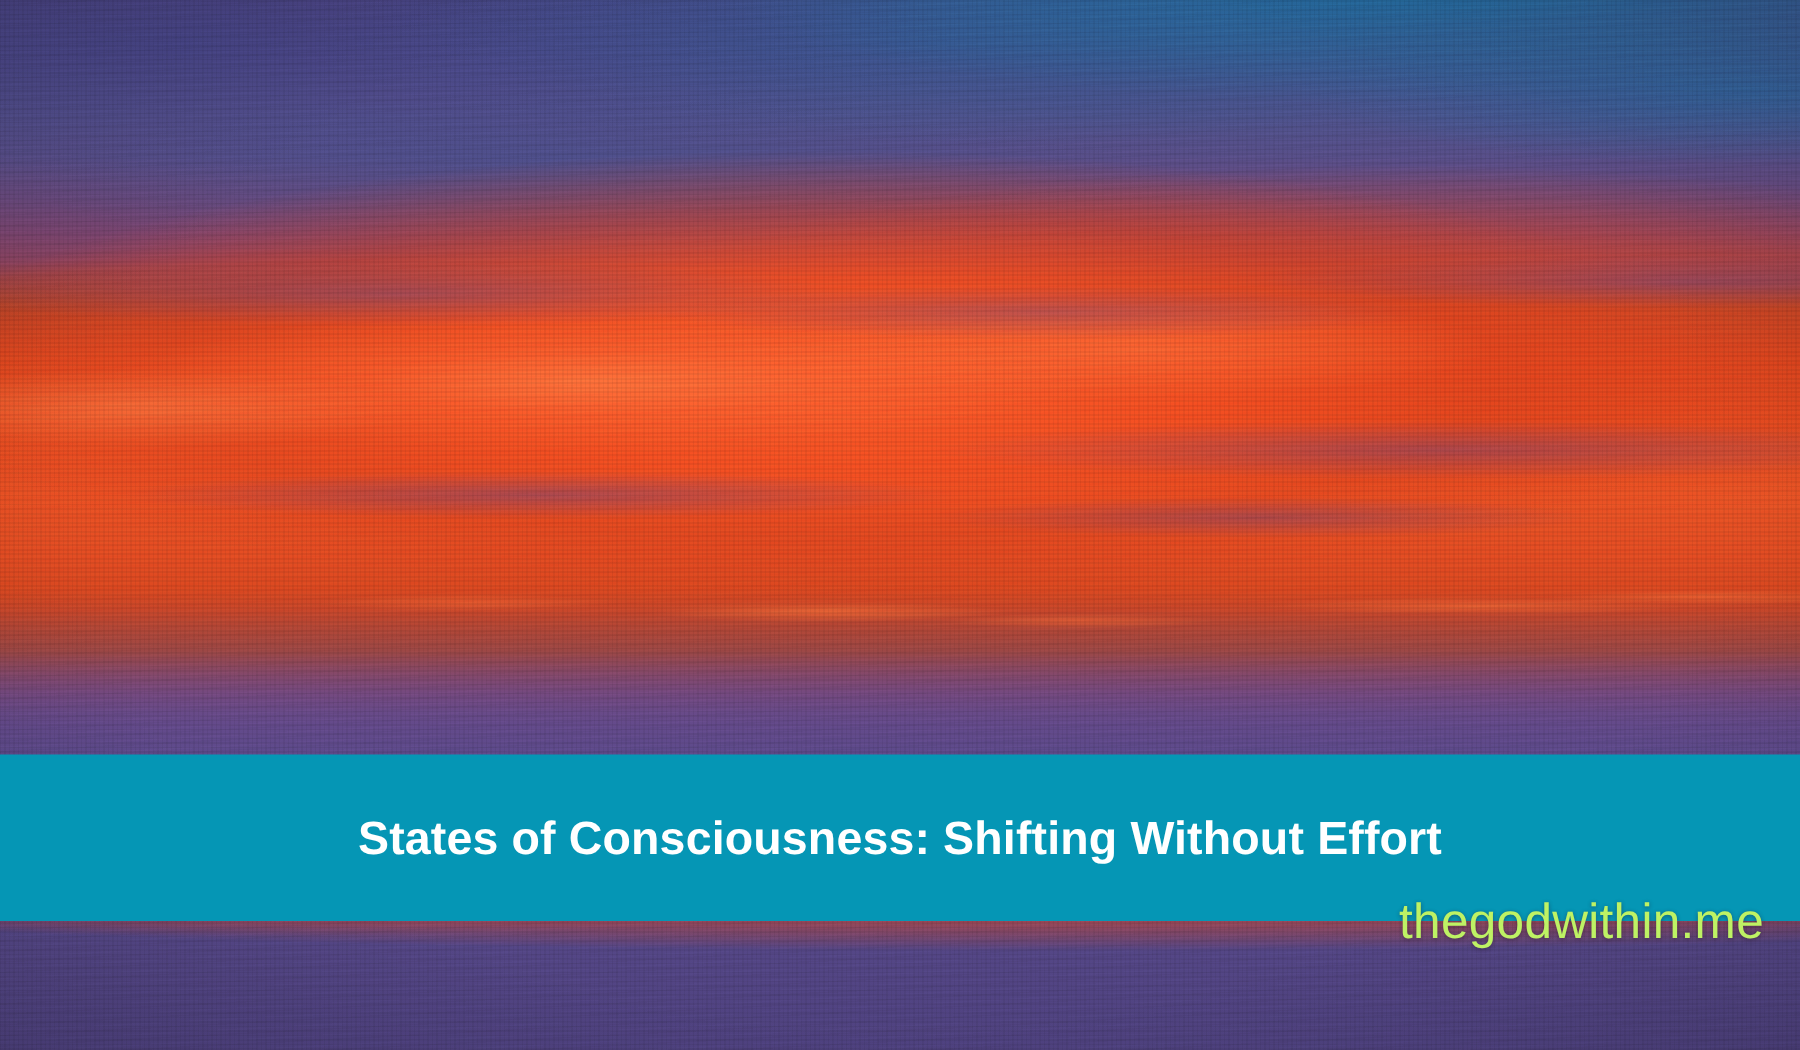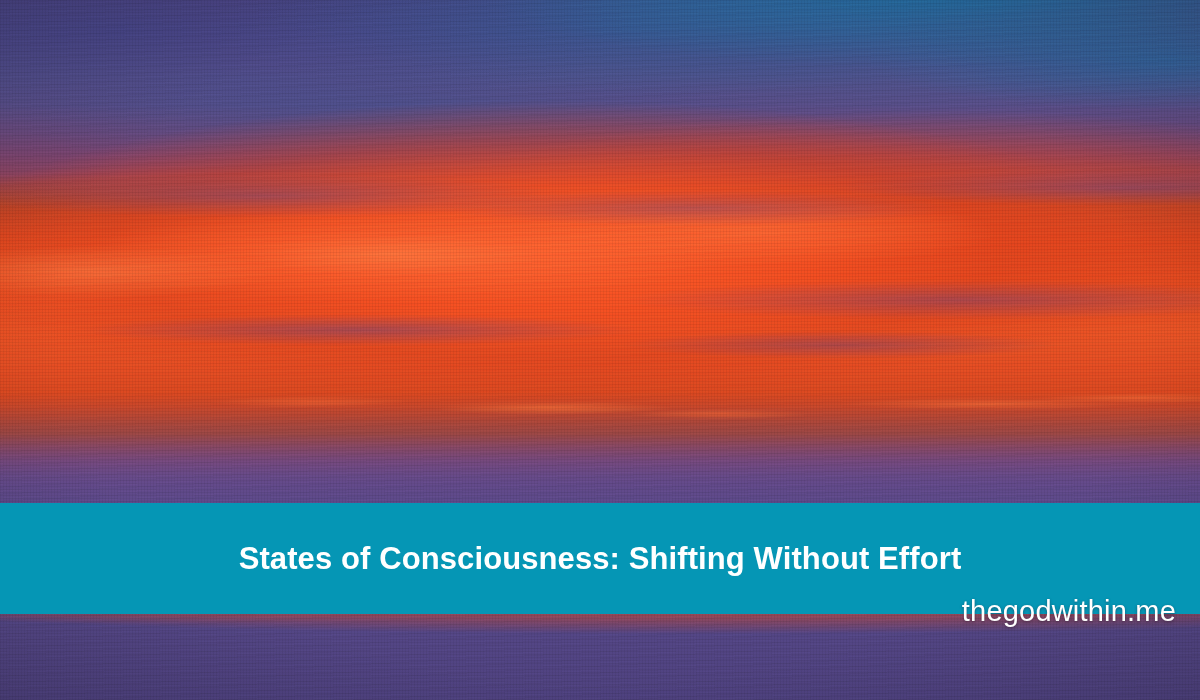--- a/index.html
+++ b/index.html
@@ -233,23 +233,23 @@
     letter-spacing: 0.1px;
     line-height: 1.2;
     white-space: nowrap;
   }
 
   
   #site-watermark {
     position: absolute;
     right: 24px;
     top: 597px;
-    color: #ffffff;
+    color: #bef264;
     font-family: "Liberation Sans", sans-serif;
-    font-size: 29px;
+    font-size: 33px;
     font-weight: 400;
     letter-spacing: 0.2px;
     line-height: 1;
     text-shadow: 0 1px 3px rgba(40,20,40,0.45);
   }
 </style>
 </head>
 <body>
 
 <div id="stage">

